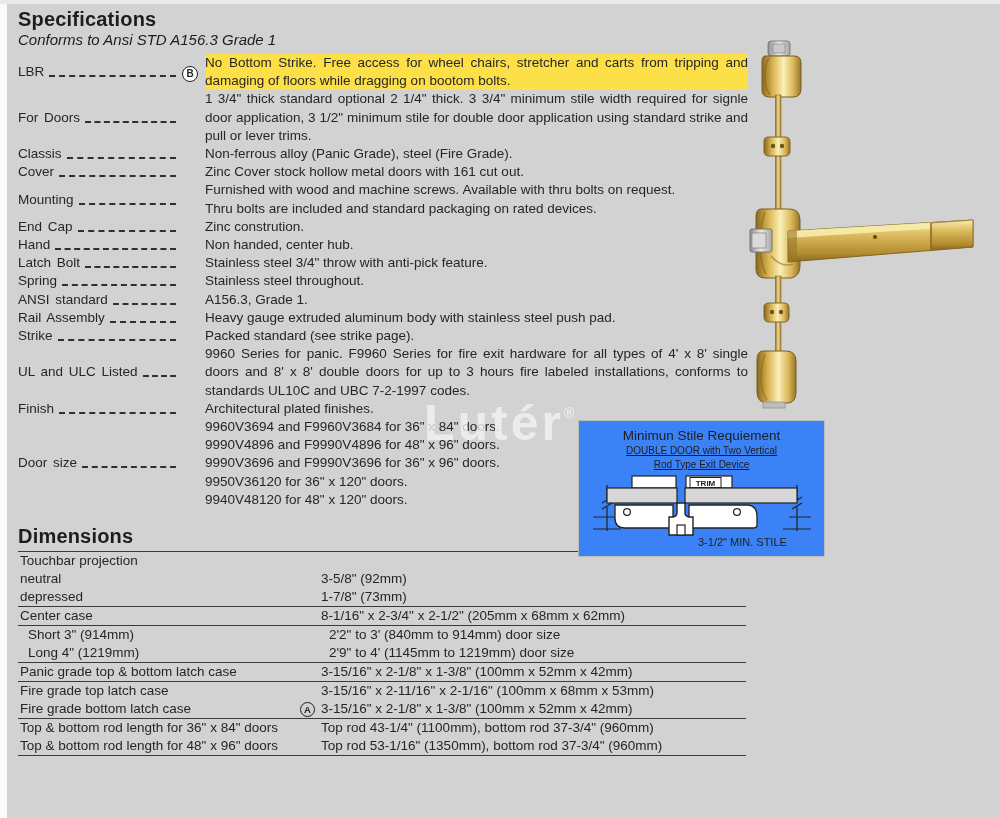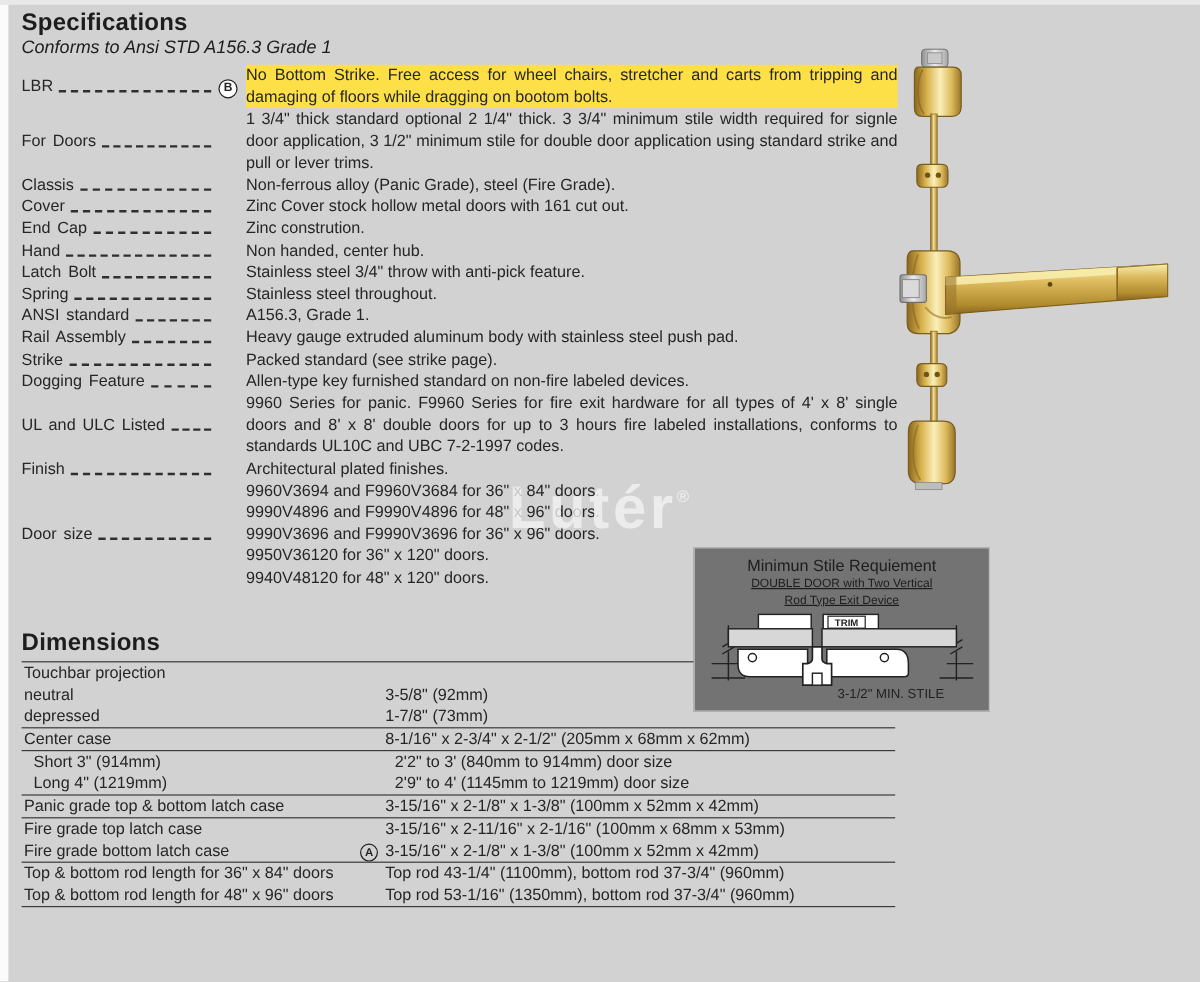--- a/index.html
+++ b/index.html
@@ -36,21 +36,21 @@
     color:rgba(244,244,244,0.78);
   }
   .watermark .reg{font-size:14px;vertical-align:22px;letter-spacing:0;}
 
   
   .device{position:absolute;left:735px;top:20px;z-index:2;}
 
   
   .stile-box{
     position:absolute;left:578px;top:420px;width:247px;height:137px;z-index:6;
-    background:#737373;border:1px solid #bdbdbd;box-sizing:border-box;text-align:center;margin-top:36px;
+    background:#3b82f6;border:1px solid #bdbdbd;box-sizing:border-box;text-align:center;
   }
   .stile-box .sb-title{font-size:13.5px;color:#1d1d1d;margin-top:7px;line-height:16px;}
   .stile-box .sb-sub{font-size:10px;color:#1d1d1d;text-decoration:underline;line-height:13.5px;}
   .stile-box svg{display:block;margin:2px auto 0 auto;}
 
   
   .dims{position:absolute;left:18px;top:524px;width:728px;}
   .dims h1{font-size:20px;font-weight:700;margin:0 0 3px 0;line-height:24px;color:#1d1d1d;letter-spacing:.2px;}
   .dim-table{border-top:1.6px solid #3a3a3a;}
   .dim-row{display:flex;font-size:13.5px;line-height:18px;padding-left:2px;align-items:flex-start;}
@@ -111,20 +111,31 @@
     <div class="spec-label">
       <span class="lbl">Cover</span>
       <span class="leader"></span>
     </div>
     <div class="marker-cell">
       
     </div>
     <div class="spec-text">Zinc Cover stock hollow metal doors with 161 cut out.</div>
   </div>
 
+  <div class="spec-row">
+    <div class="spec-label">
+      <span class="lbl">Mounting</span>
+      <span class="leader"></span>
+    </div>
+    <div class="marker-cell">
+      
+    </div>
+    <div class="spec-text pre">Furnished with wood and machine screws. Available with thru bolts on request.
+Thru bolts are included and standard packaging on rated devices.</div>
+  </div>
 
   <div class="spec-row">
     <div class="spec-label">
       <span class="lbl">End Cap</span>
       <span class="leader"></span>
     </div>
     <div class="marker-cell">
       
     </div>
     <div class="spec-text">Zinc constrution.</div>
@@ -189,30 +200,20 @@
     <div class="spec-label">
       <span class="lbl">Strike</span>
       <span class="leader"></span>
     </div>
     <div class="marker-cell">
       
     </div>
     <div class="spec-text">Packed standard (see strike page).</div>
   </div>
 
-  <div class="spec-row">
-    <div class="spec-label">
-      <span class="lbl">Dogging Feature</span>
-      <span class="leader"></span>
-    </div>
-    <div class="marker-cell">
-      
-    </div>
-    <div class="spec-text">Allen-type key furnished standard on non-fire labeled devices.</div>
-  </div>
 
   <div class="spec-row">
     <div class="spec-label">
       <span class="lbl">UL and ULC Listed</span>
       <span class="leader"></span>
     </div>
     <div class="marker-cell">
       
     </div>
     <div class="spec-text justify">9960 Series for panic. F9960 Series for fire exit hardware for all types of 4' x 8' single doors and 8' x 8' double doors for up to 3 hours fire labeled installations, conforms to standards UL10C and UBC 7-2-1997 codes.</div>

